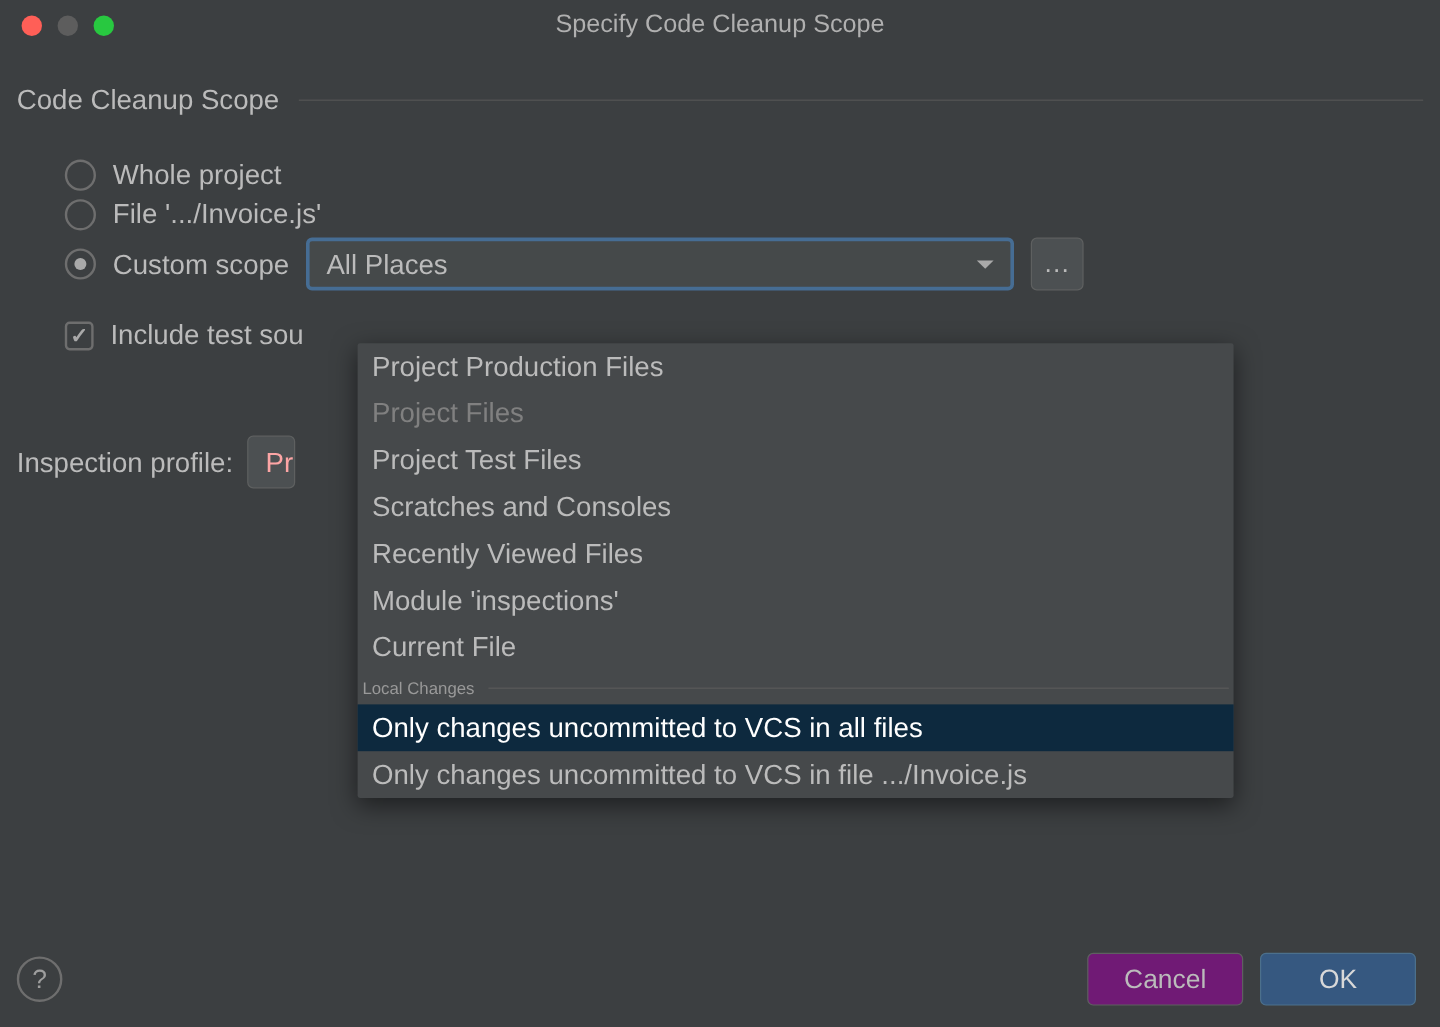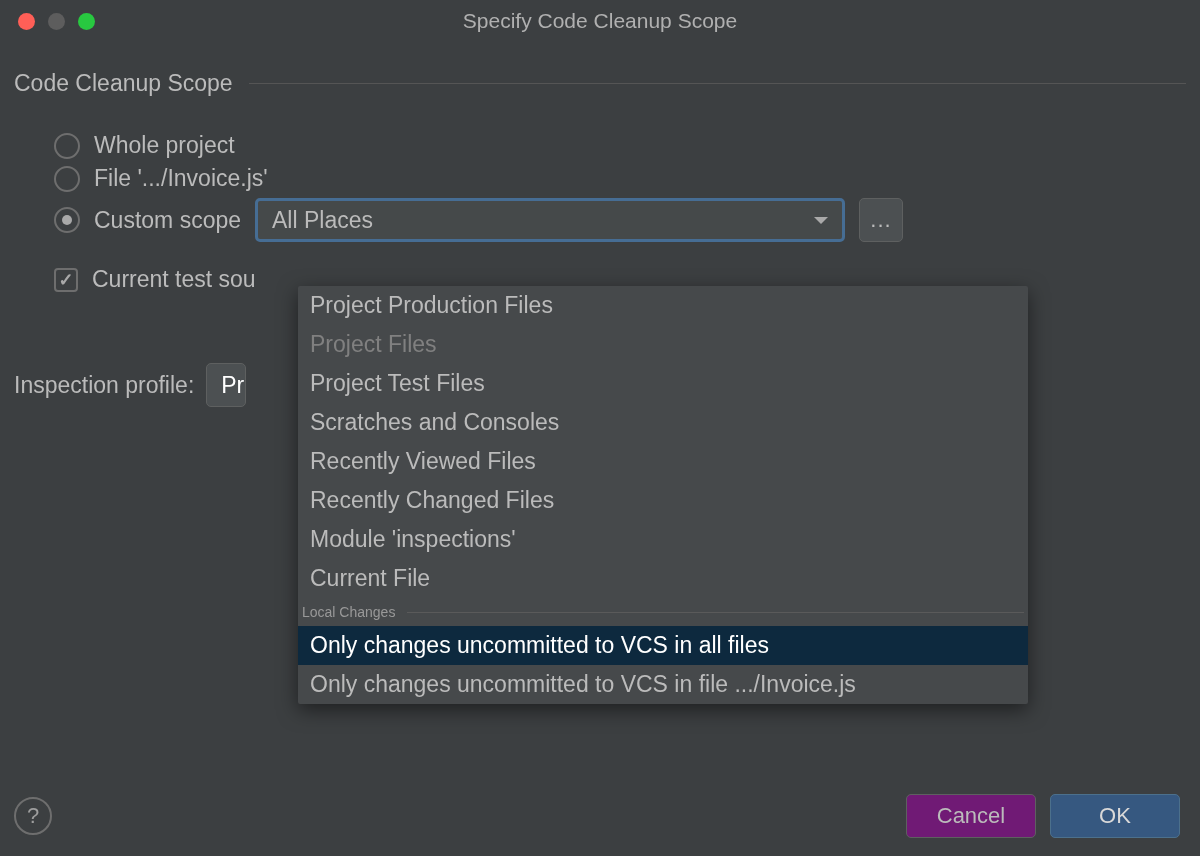--- a/index.html
+++ b/index.html
@@ -171,21 +171,21 @@
   }
   .profile-select {
     height: 44px;
     background: #4c5052;
     border: 1px solid #5e6060;
     border-radius: 5px;
     display: flex;
     align-items: center;
     padding: 0 14px;
     font-size: 23px;
-    color: #ffffff;
+    color: #fca5a5;
     width: 40px;
     overflow: hidden;
   }
   .dropdown {
     position: absolute;
     top: 286px;
     left: 298px;
     width: 730px;
     background: #46494b;
     box-shadow: 0 6px 20px rgba(0,0,0,0.5);
@@ -305,39 +305,38 @@
         <span class="combobox-label">All Places</span>
         <div class="chevron-down"></div>
       </div>
       <div class="ellipsis-btn">...</div>
     </div>
 
   </div>
 
   <div class="checkbox-row">
     <div class="checkbox checked"></div>
-    <span class="checkbox-label">Current test sou</span>
+    <span class="checkbox-label">Include test sou</span>
   </div>
 
   <div class="profile-row">
     <span class="profile-label">Inspection profile:</span>
     <div class="profile-select">
       <span>Pr</span>
     </div>
   </div>
 
 </div>
 
 <div class="dropdown">
   <div class="dropdown-item">Project Production Files</div>
   <div class="dropdown-item faded">Project Files</div>
   <div class="dropdown-item">Project Test Files</div>
   <div class="dropdown-item">Scratches and Consoles</div>
   <div class="dropdown-item">Recently Viewed Files</div>
-  <div class="dropdown-item">Recently Changed Files</div>
   <div class="dropdown-item">Module 'inspections'</div>
   <div class="dropdown-item">Current File</div>
   <div class="dropdown-group">
     <span class="dropdown-group-label">Local Changes</span>
     <div class="dropdown-group-line"></div>
   </div>
   <div class="dropdown-item highlighted">Only changes uncommitted to VCS in all files</div>
   <div class="dropdown-item">Only changes uncommitted to VCS in file .../Invoice.js</div>
 </div>
 

